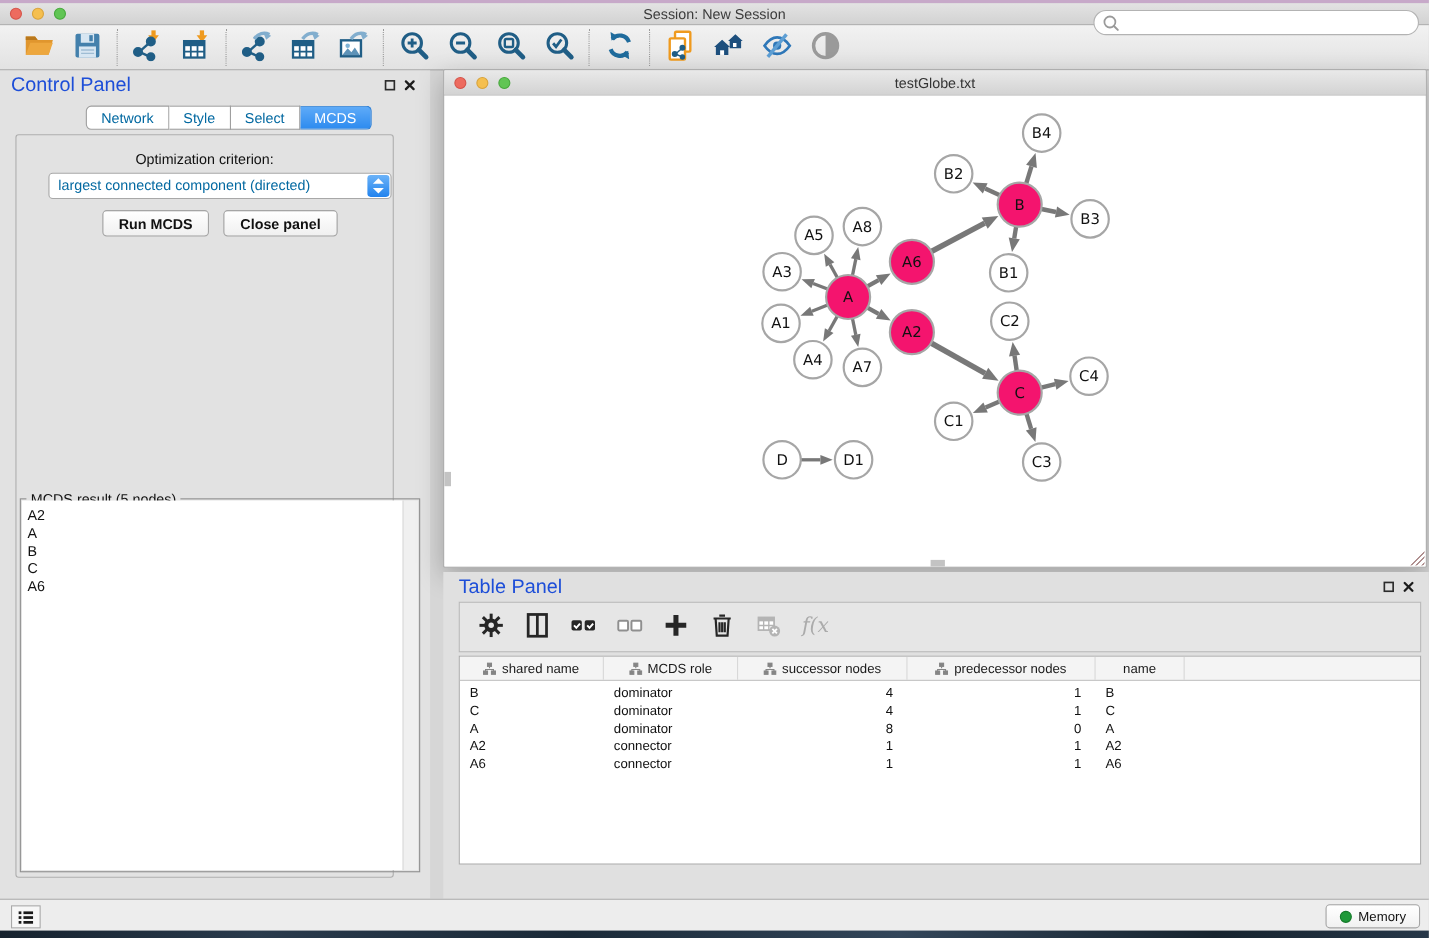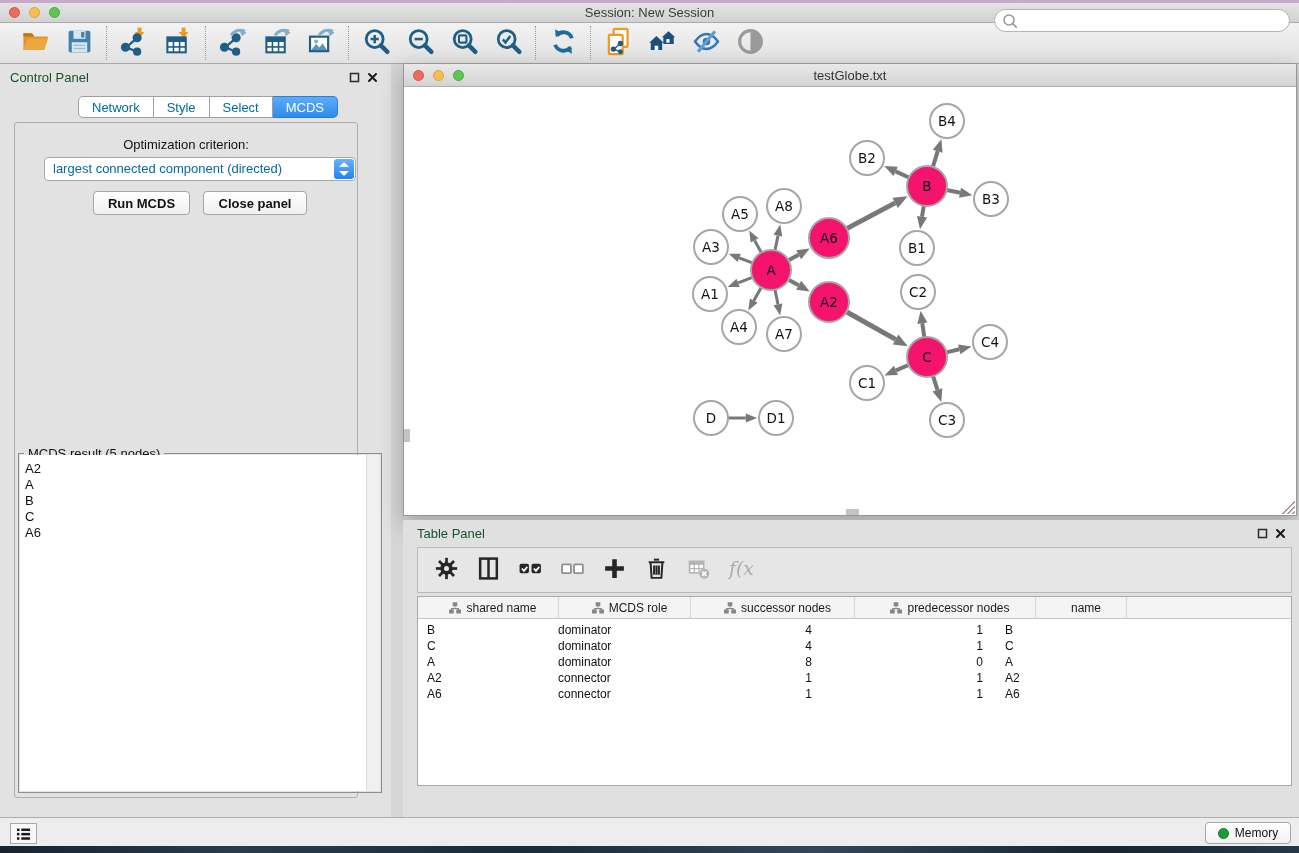--- a/index.html
+++ b/index.html
@@ -26,21 +26,21 @@
             align-items:center; justify-content:center; cursor:pointer; }
   .tb-sep { width:1px; height:34px; border-left:1px dotted #9a9a9a; }
   #search-wrap { position:absolute; right:9px; top:9px; width:296px; height:23px; }
   #search-input { width:100%; height:100%; border:1px solid #b3b3b3; border-radius:12px;
                   background:#fff; padding-left:26px; font-size:12px; outline:none; }
   #search-wrap svg { position:absolute; left:7px; top:3px; }
 
   
   #control-panel { position:absolute; left:0; top:64px; width:391px; height:753px; background:#e2e2e2; }
   .panel-head { height:26px; display:flex; align-items:center; padding:0 10px; }
-  .panel-head .ph-title { font-size:13px; color:#14532d; flex:1; }
+  .panel-head .ph-title { font-size:18px; color:#1d4ed8; flex:1; }
   .ph-btn { width:18px; height:18px; border:none; background:transparent; display:flex;
             align-items:center; justify-content:center; cursor:pointer; }
   #cp-tabs { position:absolute; left:78px; top:32px; height:22px; display:flex; }
   .seg-tab { height:22px; padding:0 13px; font-size:13px; line-height:21px; background:#fff;
              border:1px solid #9f9f9f; border-left:none; color:#0369a1; cursor:pointer; white-space:nowrap; }
   .seg-tab:first-child { border-left:1px solid #9f9f9f; border-radius:5px 0 0 5px; }
   .seg-tab:last-child { border-radius:0 5px 5px 0; }
   .seg-tab.sel { background:linear-gradient(#5fabf8,#2d8bef); border-color:#2d7fd6; color:#fff; }
   #cp-body { position:absolute; left:14px; top:58px; width:344px; height:676px;
              border:1px solid #aeaeae; border-radius:3px; background:#e2e2e2; }
@@ -84,21 +84,21 @@
   #table-panel { position:absolute; left:403px; top:520px; width:896px; height:297px; background:#e0e0e0; }
   #tp-toolbar { position:absolute; left:14px; top:27px; width:875px; height:46px;
                 background:#e6e6e6; border:1px solid #b9b9b9; display:flex; align-items:center;
                 gap:14px; padding-left:14px; }
   .tpt-btn { width:28px; height:30px; border:none; background:transparent; display:flex;
              align-items:center; justify-content:center; cursor:pointer; }
   #tp-table { position:absolute; left:14px; top:76px; width:875px; height:190px; background:#fff;
               border:1px solid #a9a9a9; overflow:hidden; }
   #tp-header { display:flex; height:22px; background:#f4f4f4; border-bottom:1px solid #c4c4c4; }
   .th-cell { display:flex; align-items:center; justify-content:center; gap:5px;
-             border-right:1px solid #d8d8d8; font-size:12px; color:#1a1a1a; height:100%;margin-left:10px; }
+             border-right:1px solid #d8d8d8; font-size:12px; color:#1a1a1a; height:100%; }
   .tr-row { display:flex; height:16px; }
   .td-cell { font-size:12px; color:#111; line-height:16px; white-space:nowrap; overflow:hidden; }
   #tp-rows { padding-top:3px; }
   #tp-tabs { position:absolute; left:0; right:0; top:270px; height:22px; display:flex; justify-content:center; }
 
   
   #statusbar { position:absolute; left:0; top:817px; width:1299px; height:29px;
                background:#ededed; border-top:1px solid #adadad; }
   #list-btn { position:absolute; left:10px; top:5px; width:27px; height:21px;
               background:#f7f7f7; border:1px solid #a9a9a9; display:flex; align-items:center; justify-content:center; cursor:pointer; }

